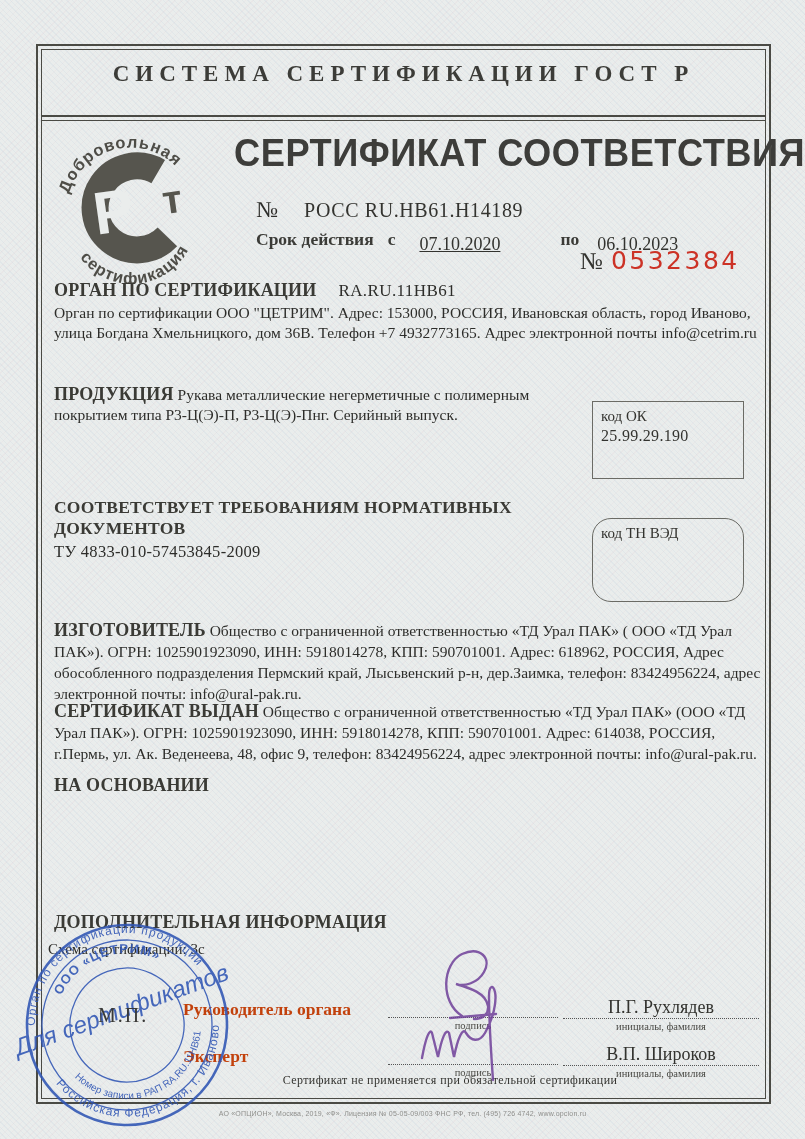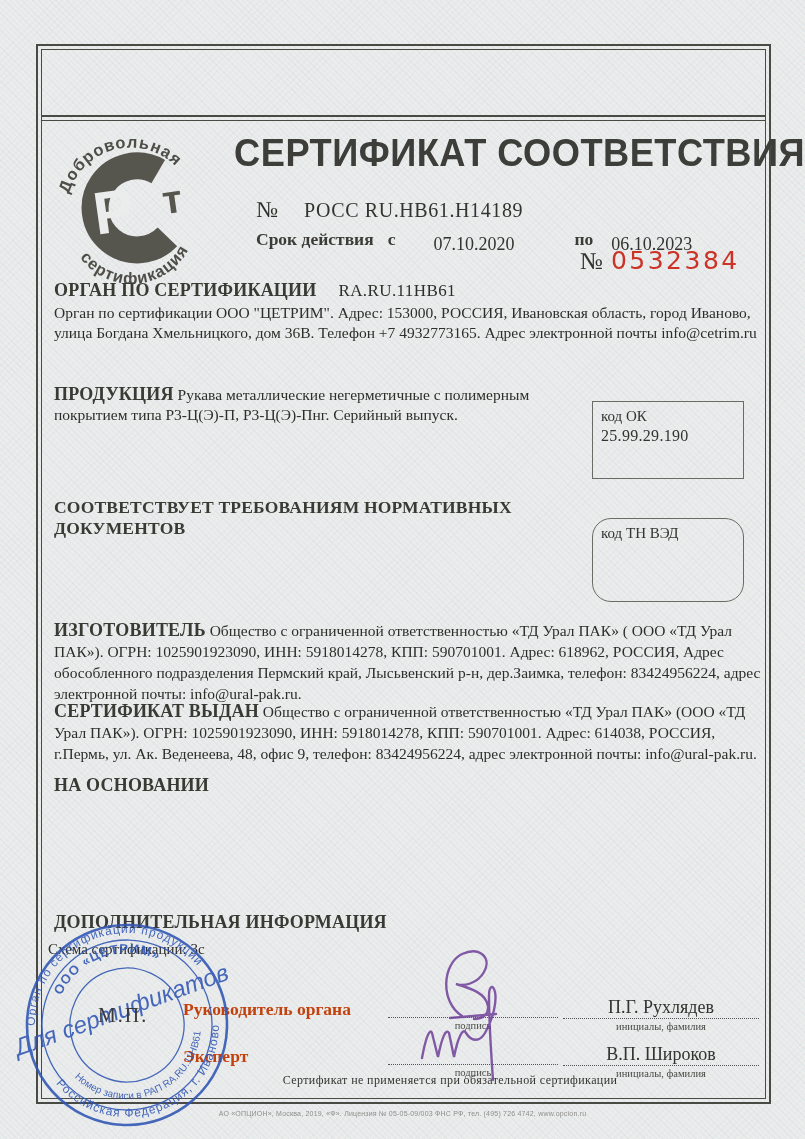--- a/index.html
+++ b/index.html
@@ -25,21 +25,21 @@
   
   .doc-title{left:215px;top:131px;width:545px;text-align:center;
     font-family:"Liberation Sans",sans-serif;font-weight:bold;font-size:39px;color:#3d3d3a;
     transform:scaleX(.93);letter-spacing:.5px;white-space:nowrap;}
   .numrow{left:256px;top:197px;font-size:21px;white-space:nowrap;}
   .numrow .no{font-size:23px;margin-right:26px;}
   .numrow .val{letter-spacing:.6px;font-size:20px;color:#33332f;}
   .validity{left:256px;top:229px;font-size:17.5px;font-weight:bold;color:#3b3b37;white-space:nowrap;}
   .validity .date{font-weight:normal;font-size:18px;position:relative;top:5px;color:#33332f;}
   .validity .c-lab{margin-left:14px;}
-  .validity .d1{margin-left:38px;}
+  .validity .d1{margin-left:24px;text-decoration:underline;}
   .validity .po{margin-left:60px;}
   .validity .d2{margin-left:18px;}
   .blanknum{left:580px;top:246px;font-size:24px;white-space:nowrap;}
   .blanknum .no{color:#33332f;margin-right:8px;}
   .blanknum .digits{font-family:"DejaVu Sans",sans-serif;letter-spacing:2.5px;font-size:25px;text-align:right;}
 
   
   .sec{line-height:20px;font-size:15.5px;color:#2d2d2a;}
   .sec b.h{font-size:18px;letter-spacing:.2px;color:#3a3a35;}
   .orgcode{font-size:17px;margin-left:22px;letter-spacing:.4px;}
@@ -58,20 +58,21 @@
   .mp{left:98px;top:1004px;font-size:20px;letter-spacing:2px;color:#3a3a38;z-index:6;}
   svg text{font-family:"Liberation Sans",sans-serif;}
   .logo-svg text{font-family:"Liberation Sans",sans-serif;font-weight:bold;}
 </style>
 </head>
 <body>
 
 <div class="frame-outer">
   <div class="frame-inner">
     <div class="header-box">
+      <div class="hdr1">СИСТЕМА СЕРТИФИКАЦИИ ГОСТ Р</div>
     </div>
   </div>
 </div>
 
 <svg class="abs logo-svg" style="left:50px;top:124px;" width="158" height="160" viewBox="0 0 158 160">
   <defs>
     <path id="logoTop" d="M 16,86 A 64,64 0 0 1 142,72"></path>
     <path id="logoBot" d="M 16,92 A 64,64 0 0 0 144,100"></path>
   </defs>
   <g transform="rotate(-8 79 84)">
@@ -111,20 +112,21 @@
   <b class="h">ПРОДУКЦИЯ</b>
   <span>Рукава металлические  негерметичные с полимерным покрытием типа Р3-Ц(Э)-П, Р3-Ц(Э)-Пнг. Серийный выпуск.</span>
 </div>
 <div class="abs codebox" style="left:592px;top:401px;width:134px;height:64px;">
   <span>код ОК</span>
   <span class="cv">25.99.29.190</span>
 </div>
 
 <div class="abs sec" style="left:54px;top:497px;width:540px;">
   <b class="h" style="font-size:17.5px;">СООТВЕТСТВУЕТ ТРЕБОВАНИЯМ НОРМАТИВНЫХ ДОКУМЕНТОВ</b>
+  <div style="margin-top:3px;font-size:16.5px;letter-spacing:.3px;">ТУ  4833-010-57453845-2009</div>
 </div>
 <div class="abs codebox" style="left:592px;top:518px;width:134px;height:70px;border-radius:19px;">
   <span>код ТН ВЭД</span>
   <span class="cv"></span>
 </div>
 
 <div class="abs sec" style="left:54px;top:620px;width:712px;line-height:21px;">
   <b class="h">ИЗГОТОВИТЕЛЬ</b>
   <span>Общество с ограниченной ответственностью «ТД Урал ПАК» ( ООО «ТД Урал ПАК»). ОГРН: 1025901923090, ИНН: 5918014278, КПП: 590701001. Адрес: 618962, РОССИЯ, Адрес обособленного подразделения Пермский край, Лысьвенский р-н, дер.Заимка, телефон: 83424956224, адрес электронной почты: info@ural-pak.ru.</span>
 </div>

